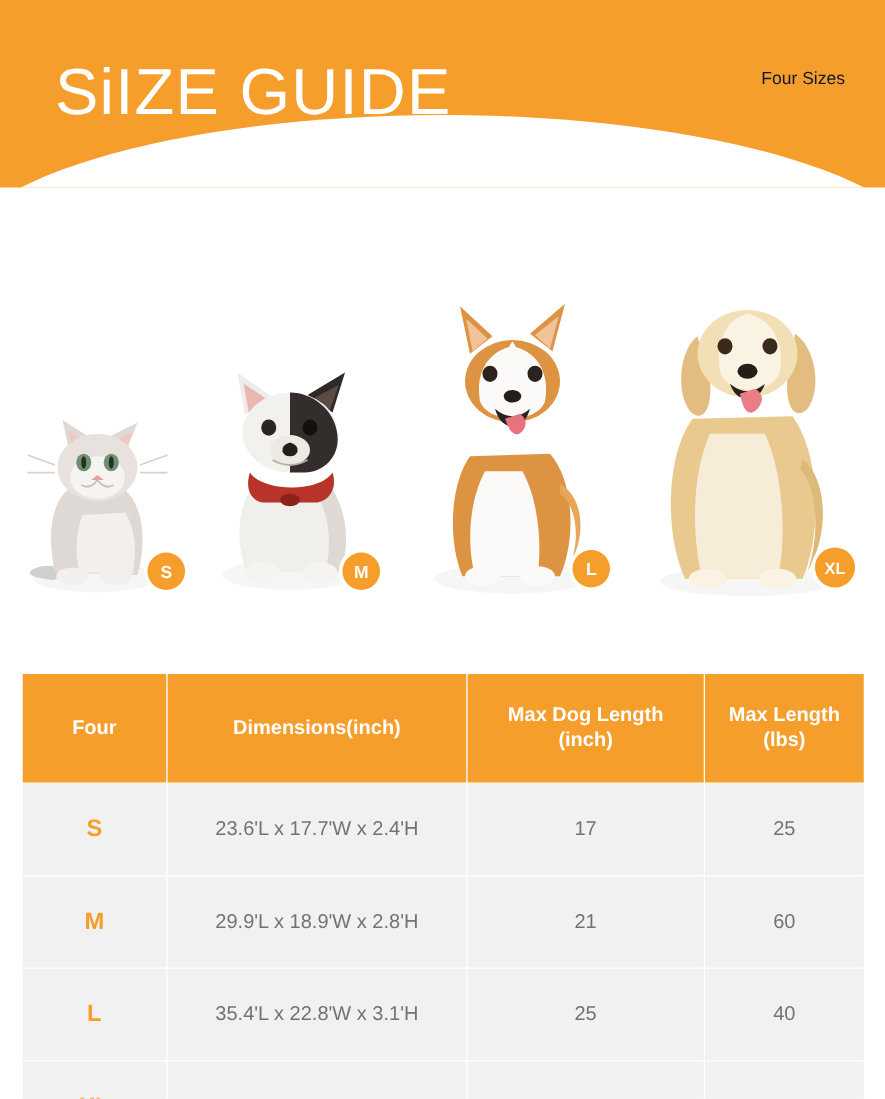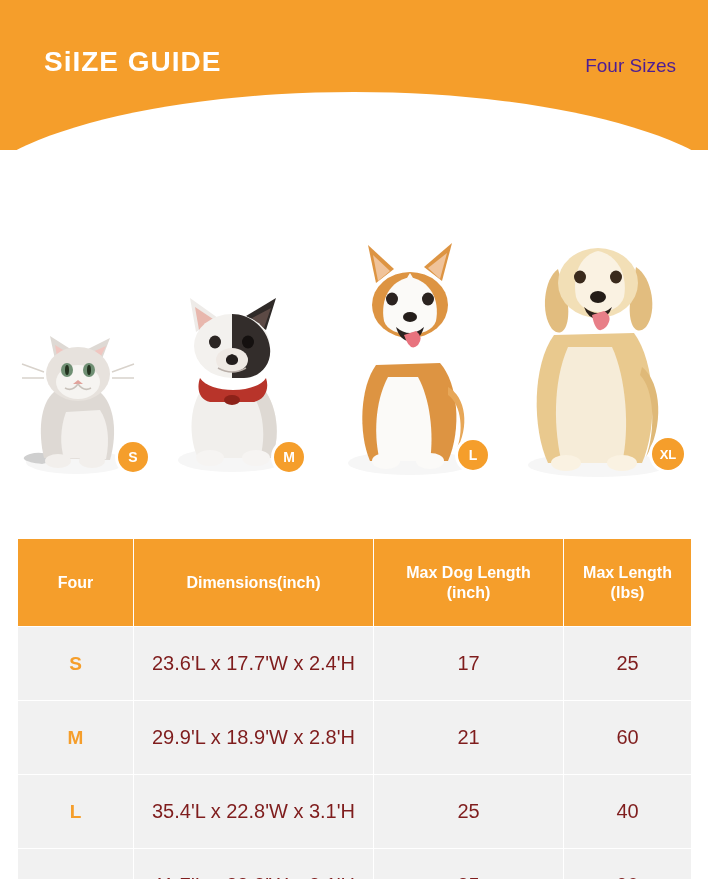--- a/index.html
+++ b/index.html
@@ -34,34 +34,34 @@
     right: -40px;
     bottom: -62px;
     height: 120px;
     background: #ffffff;
     border-radius: 50% 50% 0 0 / 100% 100% 0 0;
   }
   .header-title {
     position: absolute;
     left: 44px;
     top: 48px;
-    font-size: 28px;
-    font-weight: bold;
+    font-size: 52px;
+    font-weight: normal;
     color: #ffffff;
     letter-spacing: 1px;
     line-height: 1;
     white-space: nowrap;
   }
   .header-sub {
     position: absolute;
     right: 32px;
     top: 52px;
     text-align: right;
-    color: #4c1d95;
-    font-size: 19px;
+    color: #0f172a;
+    font-size: 14px;
     line-height: 1.45;
   }
   .header-sub span {
     display: block;
   }
 
   
   .animals {
     position: relative;
     width: 708px;
@@ -117,22 +117,22 @@
     background: #F59E2B;
     color: #ffffff;
     font-size: 16px;
     font-weight: bold;
     height: 75px;
     padding: 6px 4px;
     line-height: 1.25;
   }
   table.size-table tbody td {
     background: #F1F1F1;
-    color: #7f1d1d;
-    font-size: 20px;
+    color: #737373;
+    font-size: 16px;
     height: 65px;
     padding: 4px;
   }
   table.size-table tbody td.size-cell {
     color: #F59E2B;
     font-weight: bold;
     font-size: 19px;
   }
   col.c1 { width: 116px; }
   col.c2 { width: 240px; }

